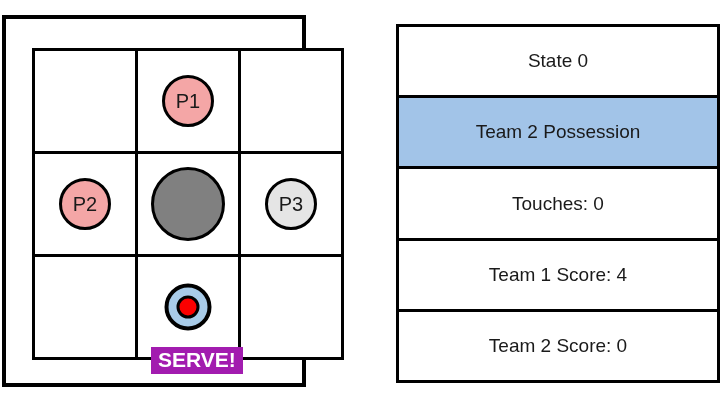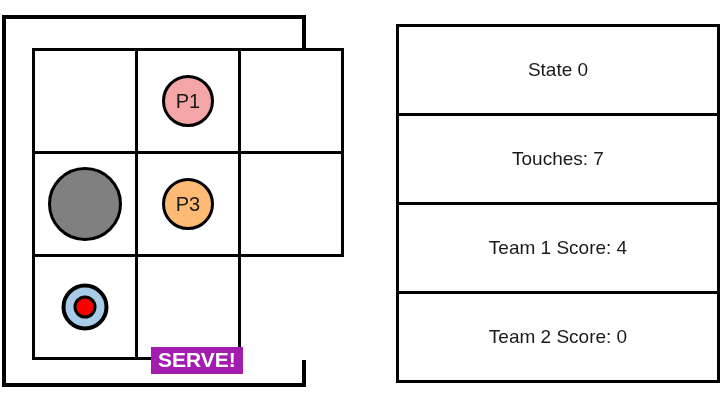--- a/index.html
+++ b/index.html
@@ -63,21 +63,21 @@
     line-height: 1;
   }
   .player-token {
     width: 52px;
     height: 52px;
     border: 3px solid #000000;
     font-size: 20px;
     color: #1a1a1a;
   }
   .player-team1 { background: #f4a6a6; }
-  .player-team2 { background: #fdba74; }
+  .player-team2 { background: #e5e5e5; }
 
   .net-token {
     width: 74px;
     height: 74px;
     border: 3px solid #000000;
     background: #808080;
   }
 
   .ball-token {
     width: 47px;
@@ -151,20 +151,25 @@
     <div class="grid-cell"></div>
 
     <div class="grid-cell">
       <div class="token player-token player-team1">
         <span>P1</span>
       </div>
     </div>
 
     <div class="grid-cell"></div>
 
+    <div class="grid-cell">
+      <div class="token player-token player-team1">
+        <span>P2</span>
+      </div>
+    </div>
 
     <div class="grid-cell">
       <div class="token net-token"></div>
     </div>
 
     <div class="grid-cell">
       <div class="token player-token player-team2">
         <span>P3</span>
       </div>
     </div>
@@ -182,22 +187,25 @@
   </div>
 
   <div id="serve-badge">SERVE!</div>
 
 </div>
 
 <div id="status-panel">
   <div class="status-row">
     <span>State 0</span>
   </div>
-  <div class="status-row">
-    <span>Touches: 7</span>
+  <div class="status-row highlight">
+    <span>Team 2 Possession</span>
+  </div>
+  <div class="status-row">
+    <span>Touches: 0</span>
   </div>
   <div class="status-row">
     <span>Team 1 Score: 4</span>
   </div>
   <div class="status-row">
     <span>Team 2 Score: 0</span>
   </div>
 </div>
 
 </body></html>

